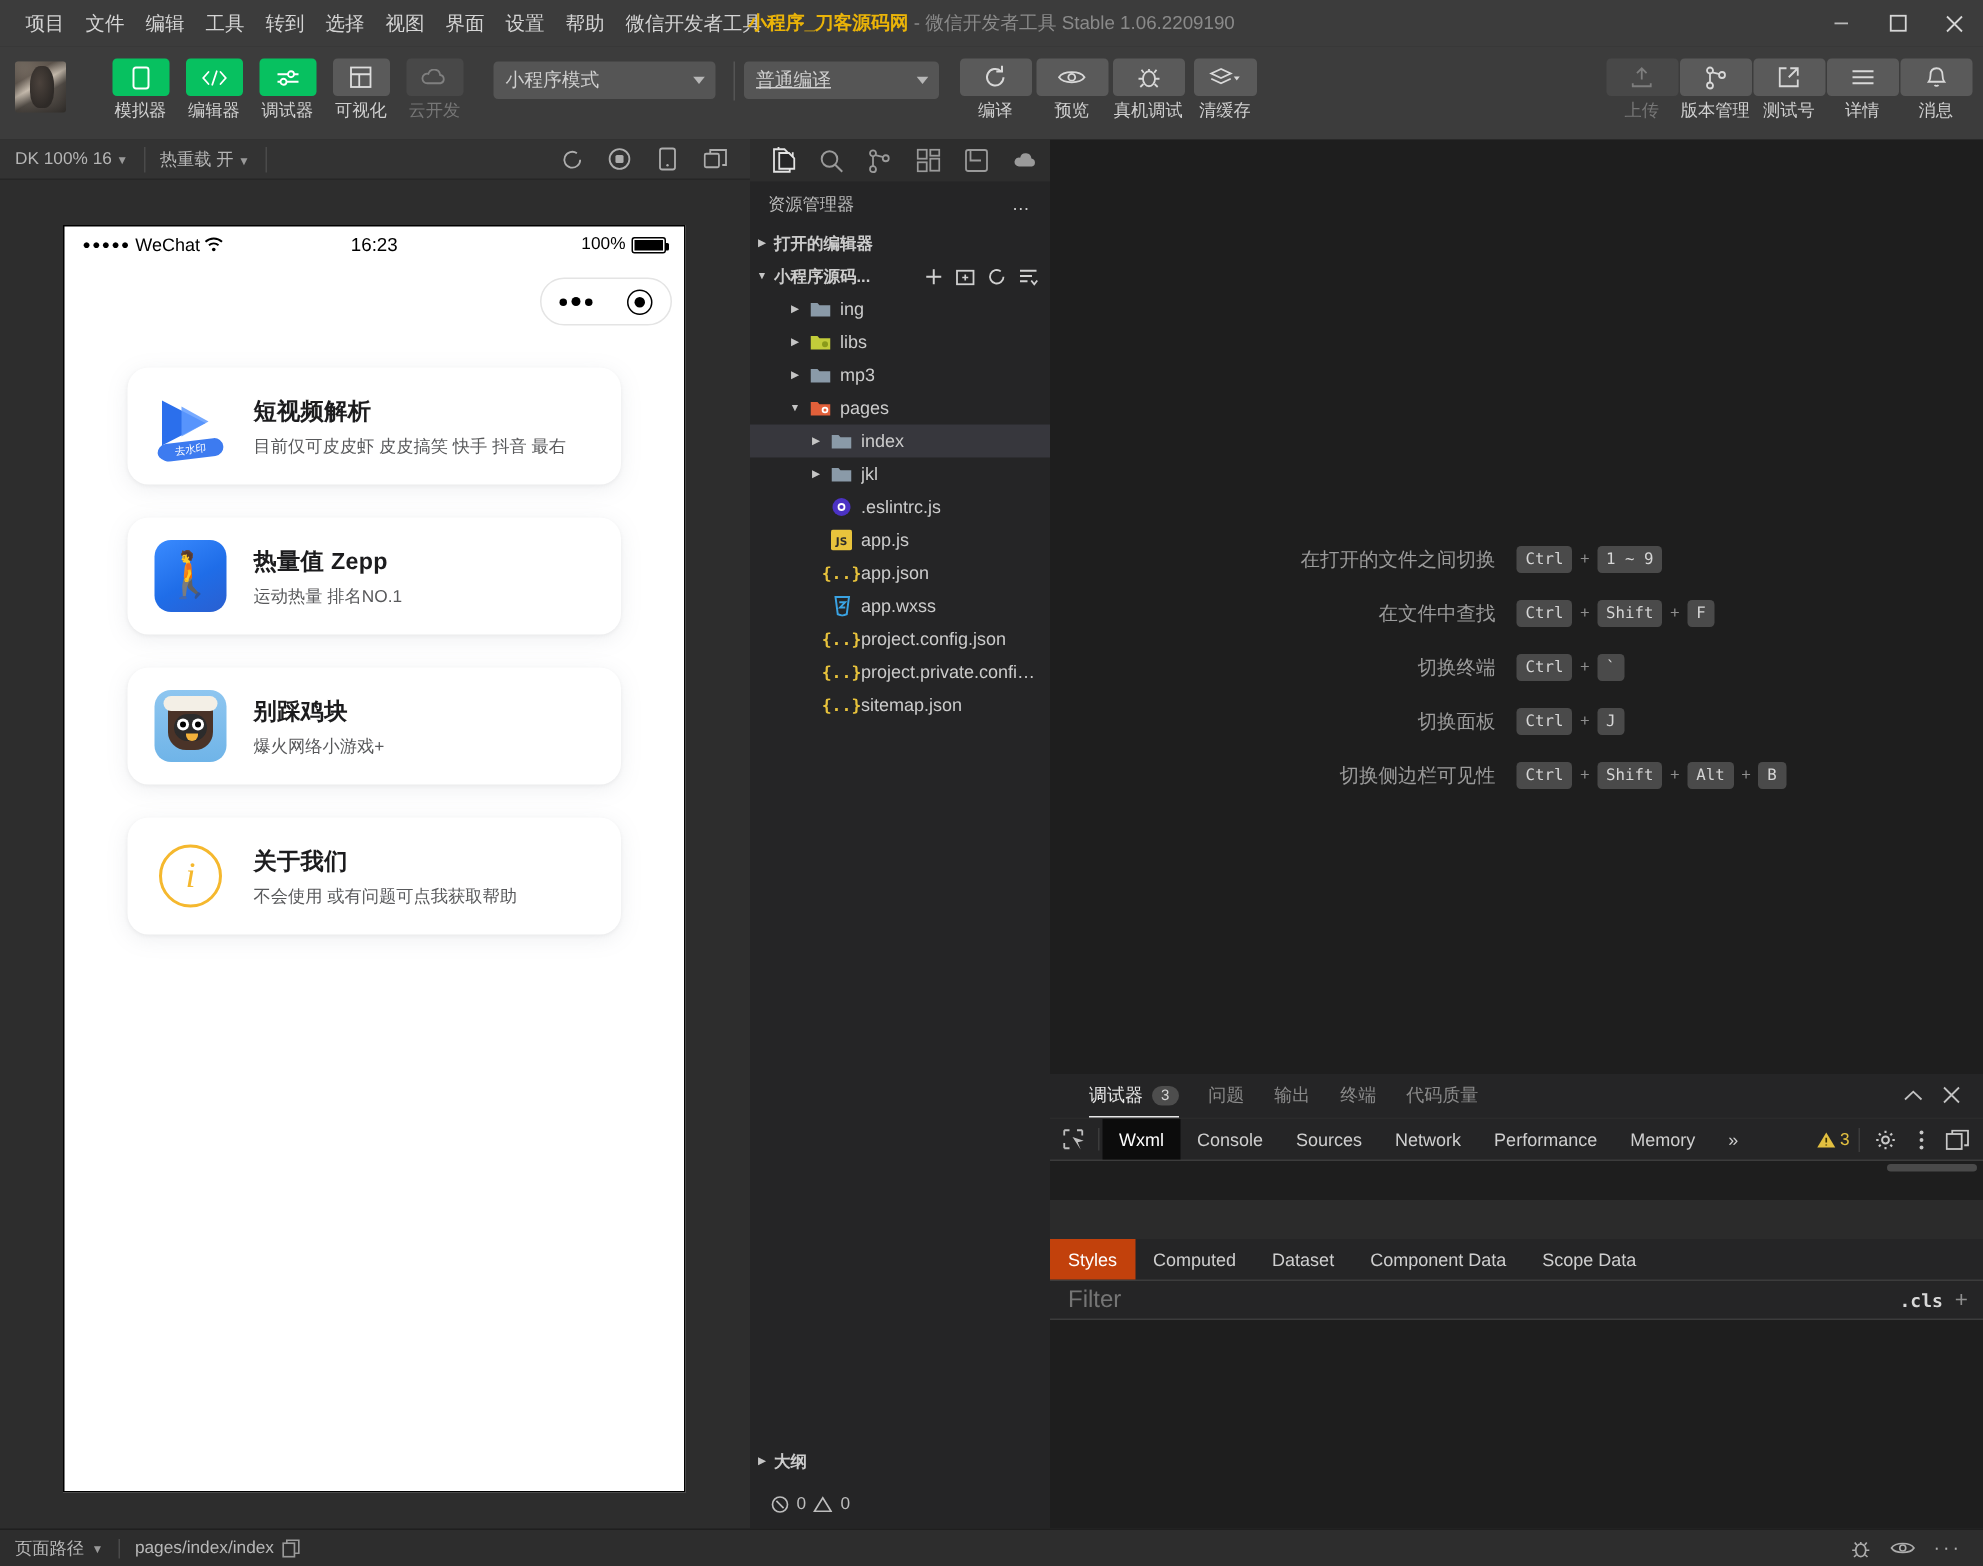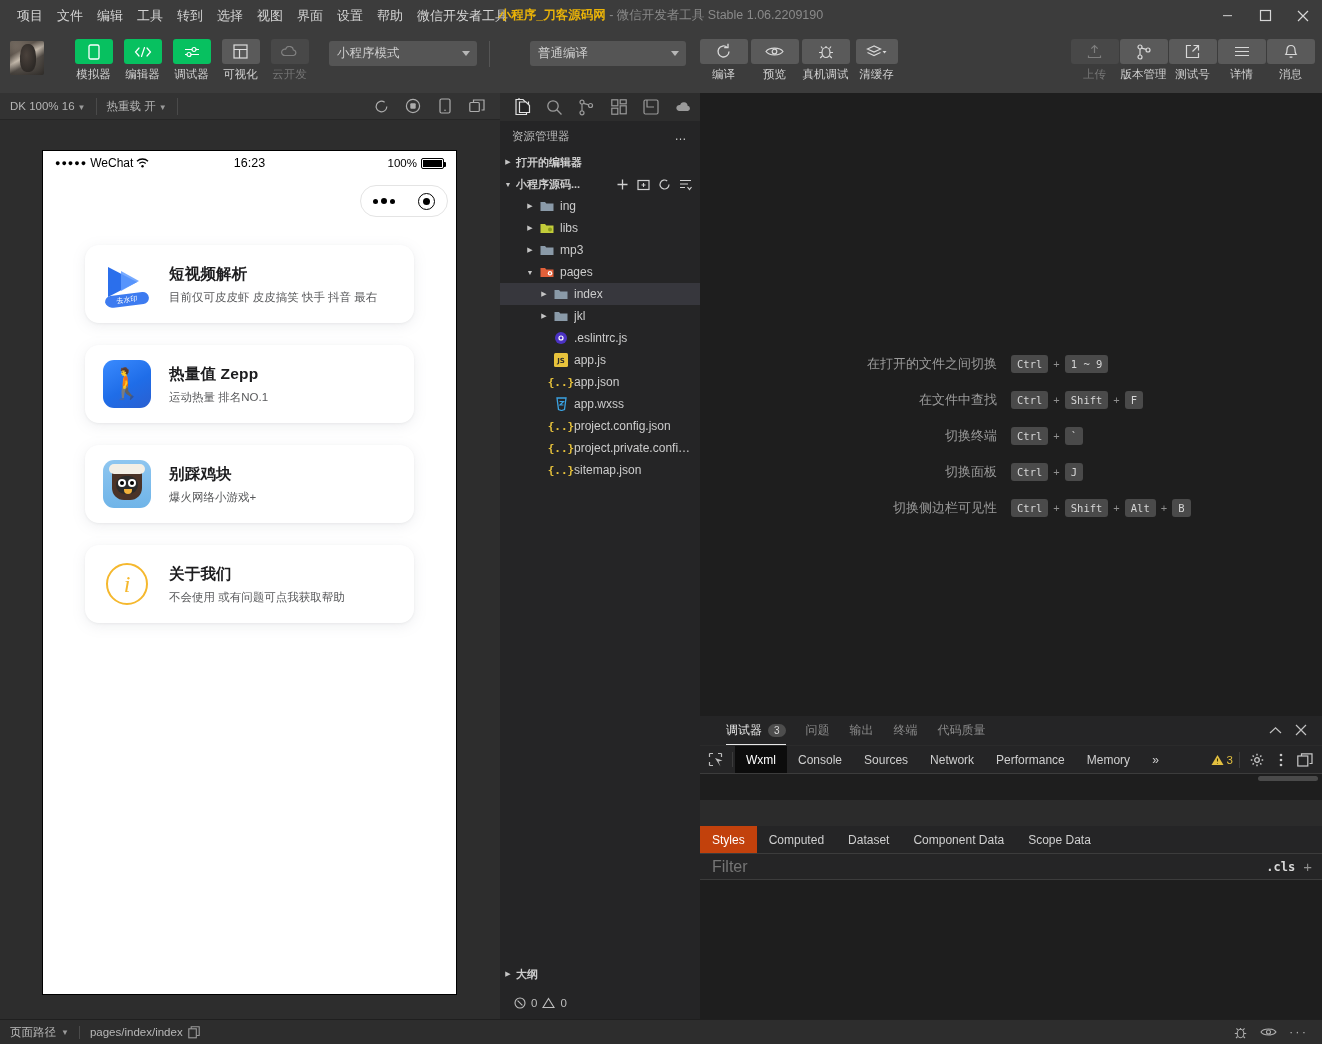--- a/index.html
+++ b/index.html
@@ -61,21 +61,21 @@
   .tb-label { font-size: 11.5px; color: #d0d0d0; margin-top: 4px; line-height: 13px; white-space: nowrap; }
   .tb-label.dim { color: #767676; }
 
   .tb-select {
     margin-top: 10px; height: 25px; border-radius: 3px; background: #555;
     color: #cfcfcf; font-size: 12.5px; display: flex; align-items: center;
     padding: 0 8px; position: relative; cursor: default;
   }
   .tb-select .caret { position: absolute; right: 7px; }
   #sel-mode { margin-left: 16px; width: 148px; }
-  #sel-compile { margin-left: 40px; width: 156px; }
+  #sel-compile { margin-left: 6px; width: 130px; text-decoration: underline; }
   .tb-sep { width: 1px; height: 26px; background: #555; margin: 10px 0 0 12px; }
 
   .tb-group2 { display: flex; align-items: flex-start; gap: 4px; margin-left: 14px; margin-top: 8px; }
   .tb-group3 { display: flex; align-items: flex-start; gap: 2px; position: absolute; right: 8px; top: 8px; }
   .tb-icon-w { width: 48px; height: 25px; }
   .tb-icon-w2 { width: 42px; height: 25px; }
 
   
   .sim-pane { position: absolute; left: 0; top: 93px; width: 500px; bottom: 25px; background: #2d2d2d; }
   .sim-toolbar {
@@ -182,21 +182,21 @@
   .ex-hdr-acts { margin-left: auto; display: flex; align-items:center; gap: 8px; padding-right: 2px;}
   .outline {
     position: absolute; left: 0; right: 0; bottom: 34px; height: 22px;
     display: flex; align-items: center; color: #cccccc; font-size: 11px; font-weight: 700;
   }
   .probs { position: absolute; left: 0; bottom: 10px; display:flex; align-items:center; gap:5px; padding-left: 14px; color:#bdbdbd; font-size: 11.5px;}
 
   
   .editor { position: absolute; left: 700px; top: 93px; right: 0; height: 623px; background: #1e1e1e; }
   .shortcuts { position: absolute; left: 0; right: 0; top: 262px; }
-  .sc-row { display: flex; align-items: flex-start; justify-content: center; height: 36px; }
+  .sc-row { display: flex; align-items: center; justify-content: center; height: 36px; }
   .sc-label { color: #9b9b9b; font-size: 13px; width: 240px; text-align: right; padding-right: 14px; }
   .sc-keys { width: 240px; display: flex; align-items: center; gap: 5px; }
   .key {
     background: #4a4a4a; color: #d6d6d6; font-size: 10.5px; border-radius: 3px;
     padding: 2px 6px; font-family: "DejaVu Sans Mono", monospace; line-height: 14px;
   }
   .plus { color: #8f8f8f; font-size: 11px; }
 
   
   .debug { position: absolute; left: 700px; top: 716px; right: 0; bottom: 25px; background: #1e1e1e; }

